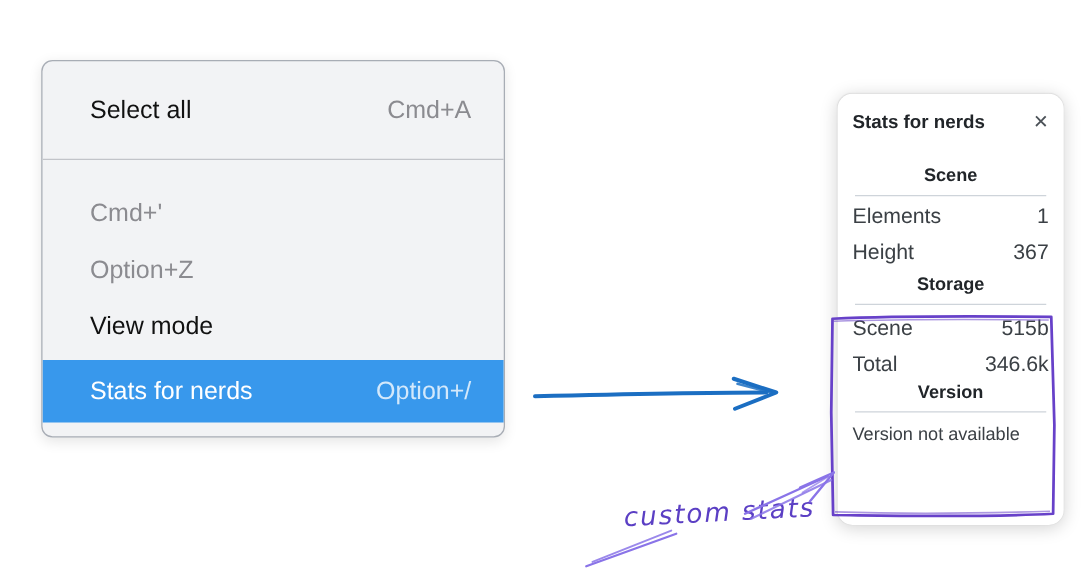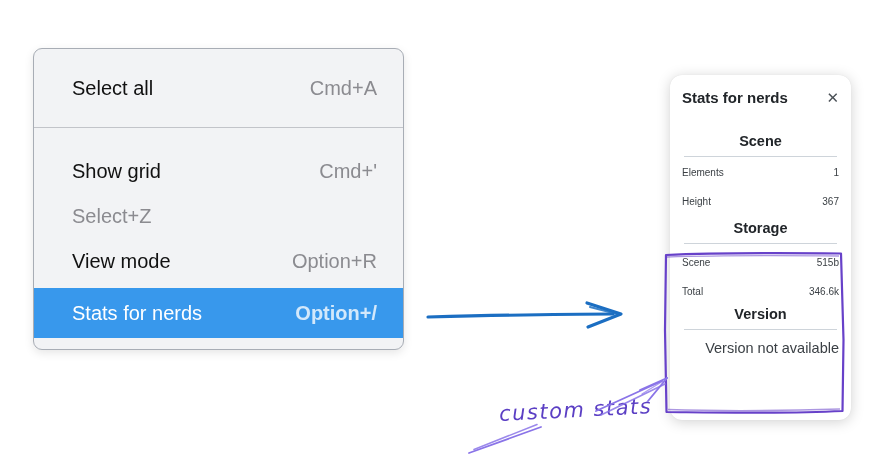--- a/index.html
+++ b/index.html
@@ -41,21 +41,21 @@
     height: 1px;
     background: #c2c4c9;
     margin: 16px 0 21px 0;
   }
   .menu-row.selected {
     height: 50px;
     margin-top: 4px;
     background: #3898ec;
     color: #ffffff;
   }
-  .menu-row.selected .shortcut { color: rgba(255,255,255,0.78); font-weight: bold; }
+  .menu-row.selected .shortcut { color: rgba(255,255,255,0.78); }
 
   
   .panel {
     position: absolute;
     left: 670px; top: 75px;
     width: 181px; height: 345px;
     box-sizing: border-box;
     background: #ffffff;
     border-radius: 12px;
     box-shadow: 0 2px 14px rgba(0,0,0,0.18), 0 0 1px rgba(0,0,0,0.10);
@@ -90,27 +90,27 @@
   .sec-header.version { }
   .sec-divider {
     height: 1px;
     background: #ced4da;
     margin: 7px 2px 0 2px;
   }
   .stat-rows { margin-top: 1px; }
   .stat-row {
     display: flex;
     justify-content: space-between;
-    font-size: 10px;
+    font-size: 17px;
     line-height: 29px;
     color: #3b4045;
   }
   .storage-rows { margin-top: 4px; }
   .version-note {
-    text-align: right;
+    text-align: left;
     font-size: 14.5px;
     line-height: 29px;
     margin-top: 4px;
     color: #3b4045;
     white-space: nowrap;
   }
 
   
   .custom-stats-label {
     position: absolute;
@@ -137,29 +137,27 @@
 
 <div class="canvas">
 
   <div class="menu">
     <div class="menu-row">
       <span>Select all</span>
       <span class="shortcut">Cmd+A</span>
     </div>
     <div class="menu-divider"></div>
     <div class="menu-row">
-      <span>Show grid</span>
       <span class="shortcut">Cmd+'</span>
     </div>
     <div class="menu-row">
-      <span class="shortcut">Select+Z</span>
+      <span class="shortcut">Option+Z</span>
     </div>
     <div class="menu-row">
       <span>View mode</span>
-      <span class="shortcut">Option+R</span>
     </div>
     <div class="menu-row selected">
       <span>Stats for nerds</span>
       <span class="shortcut">Option+/</span>
     </div>
   </div>
 
   <div class="panel">
     <div class="panel-header">
       <span class="panel-title">Stats for nerds</span>

